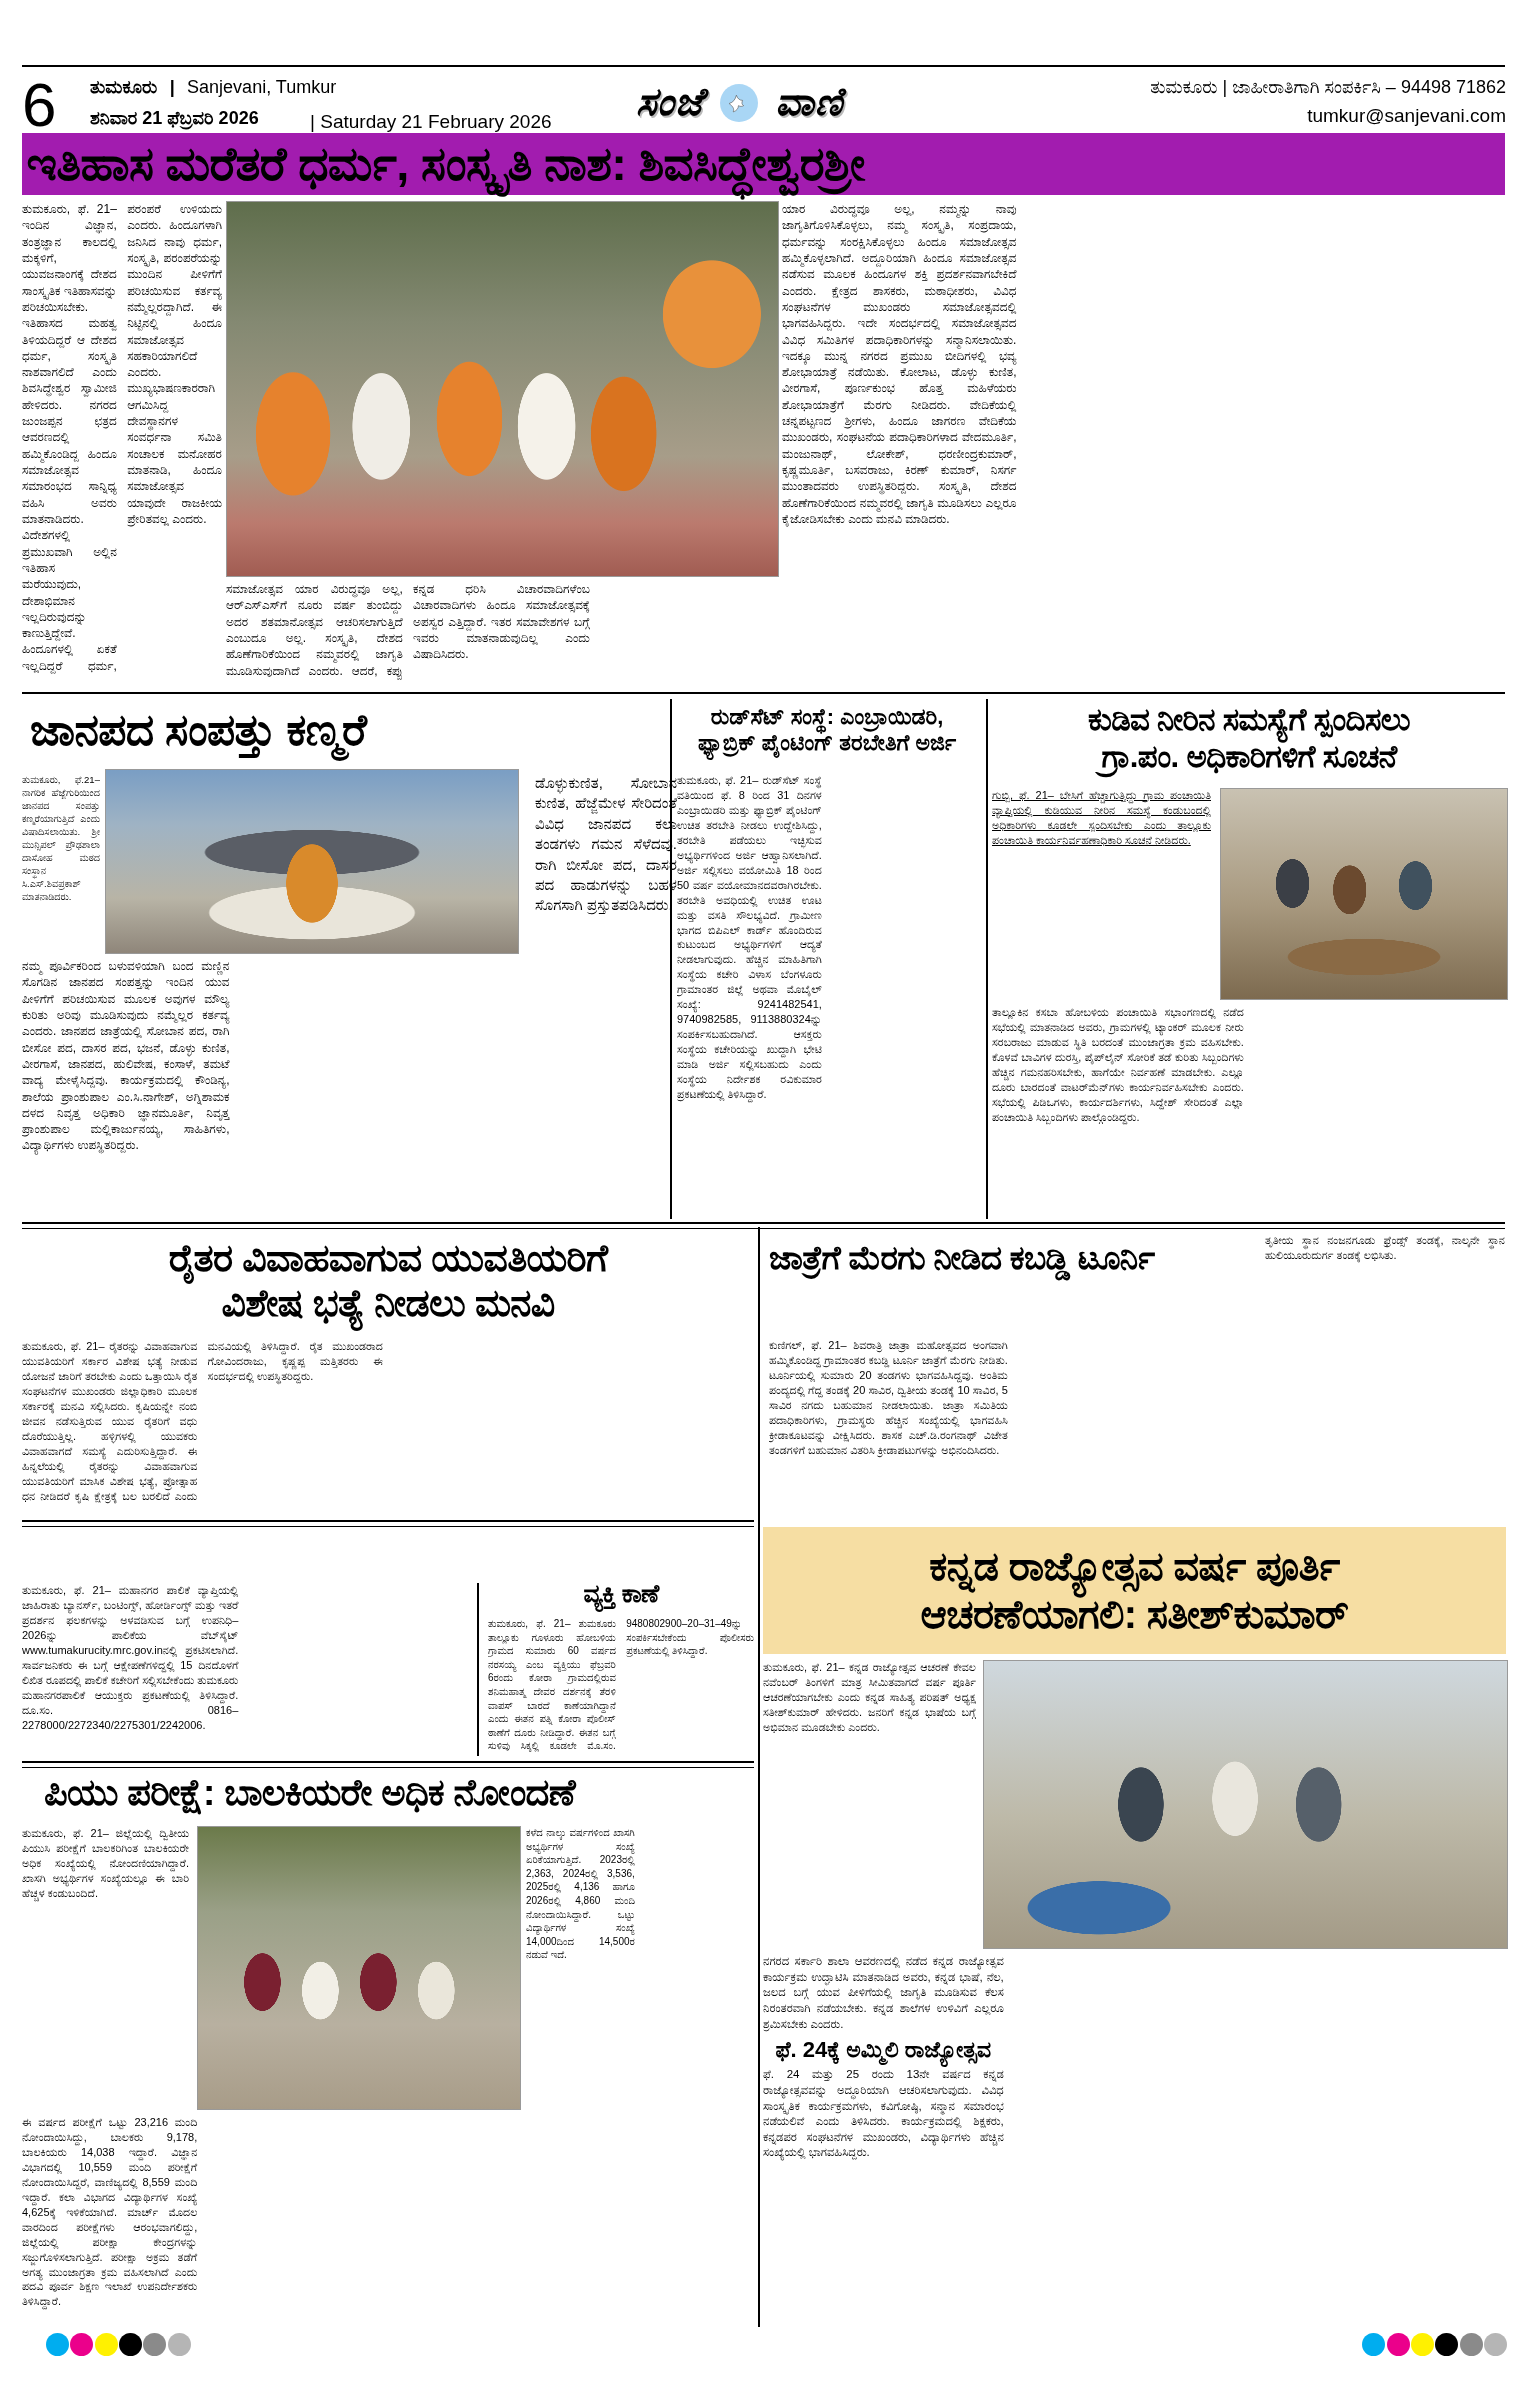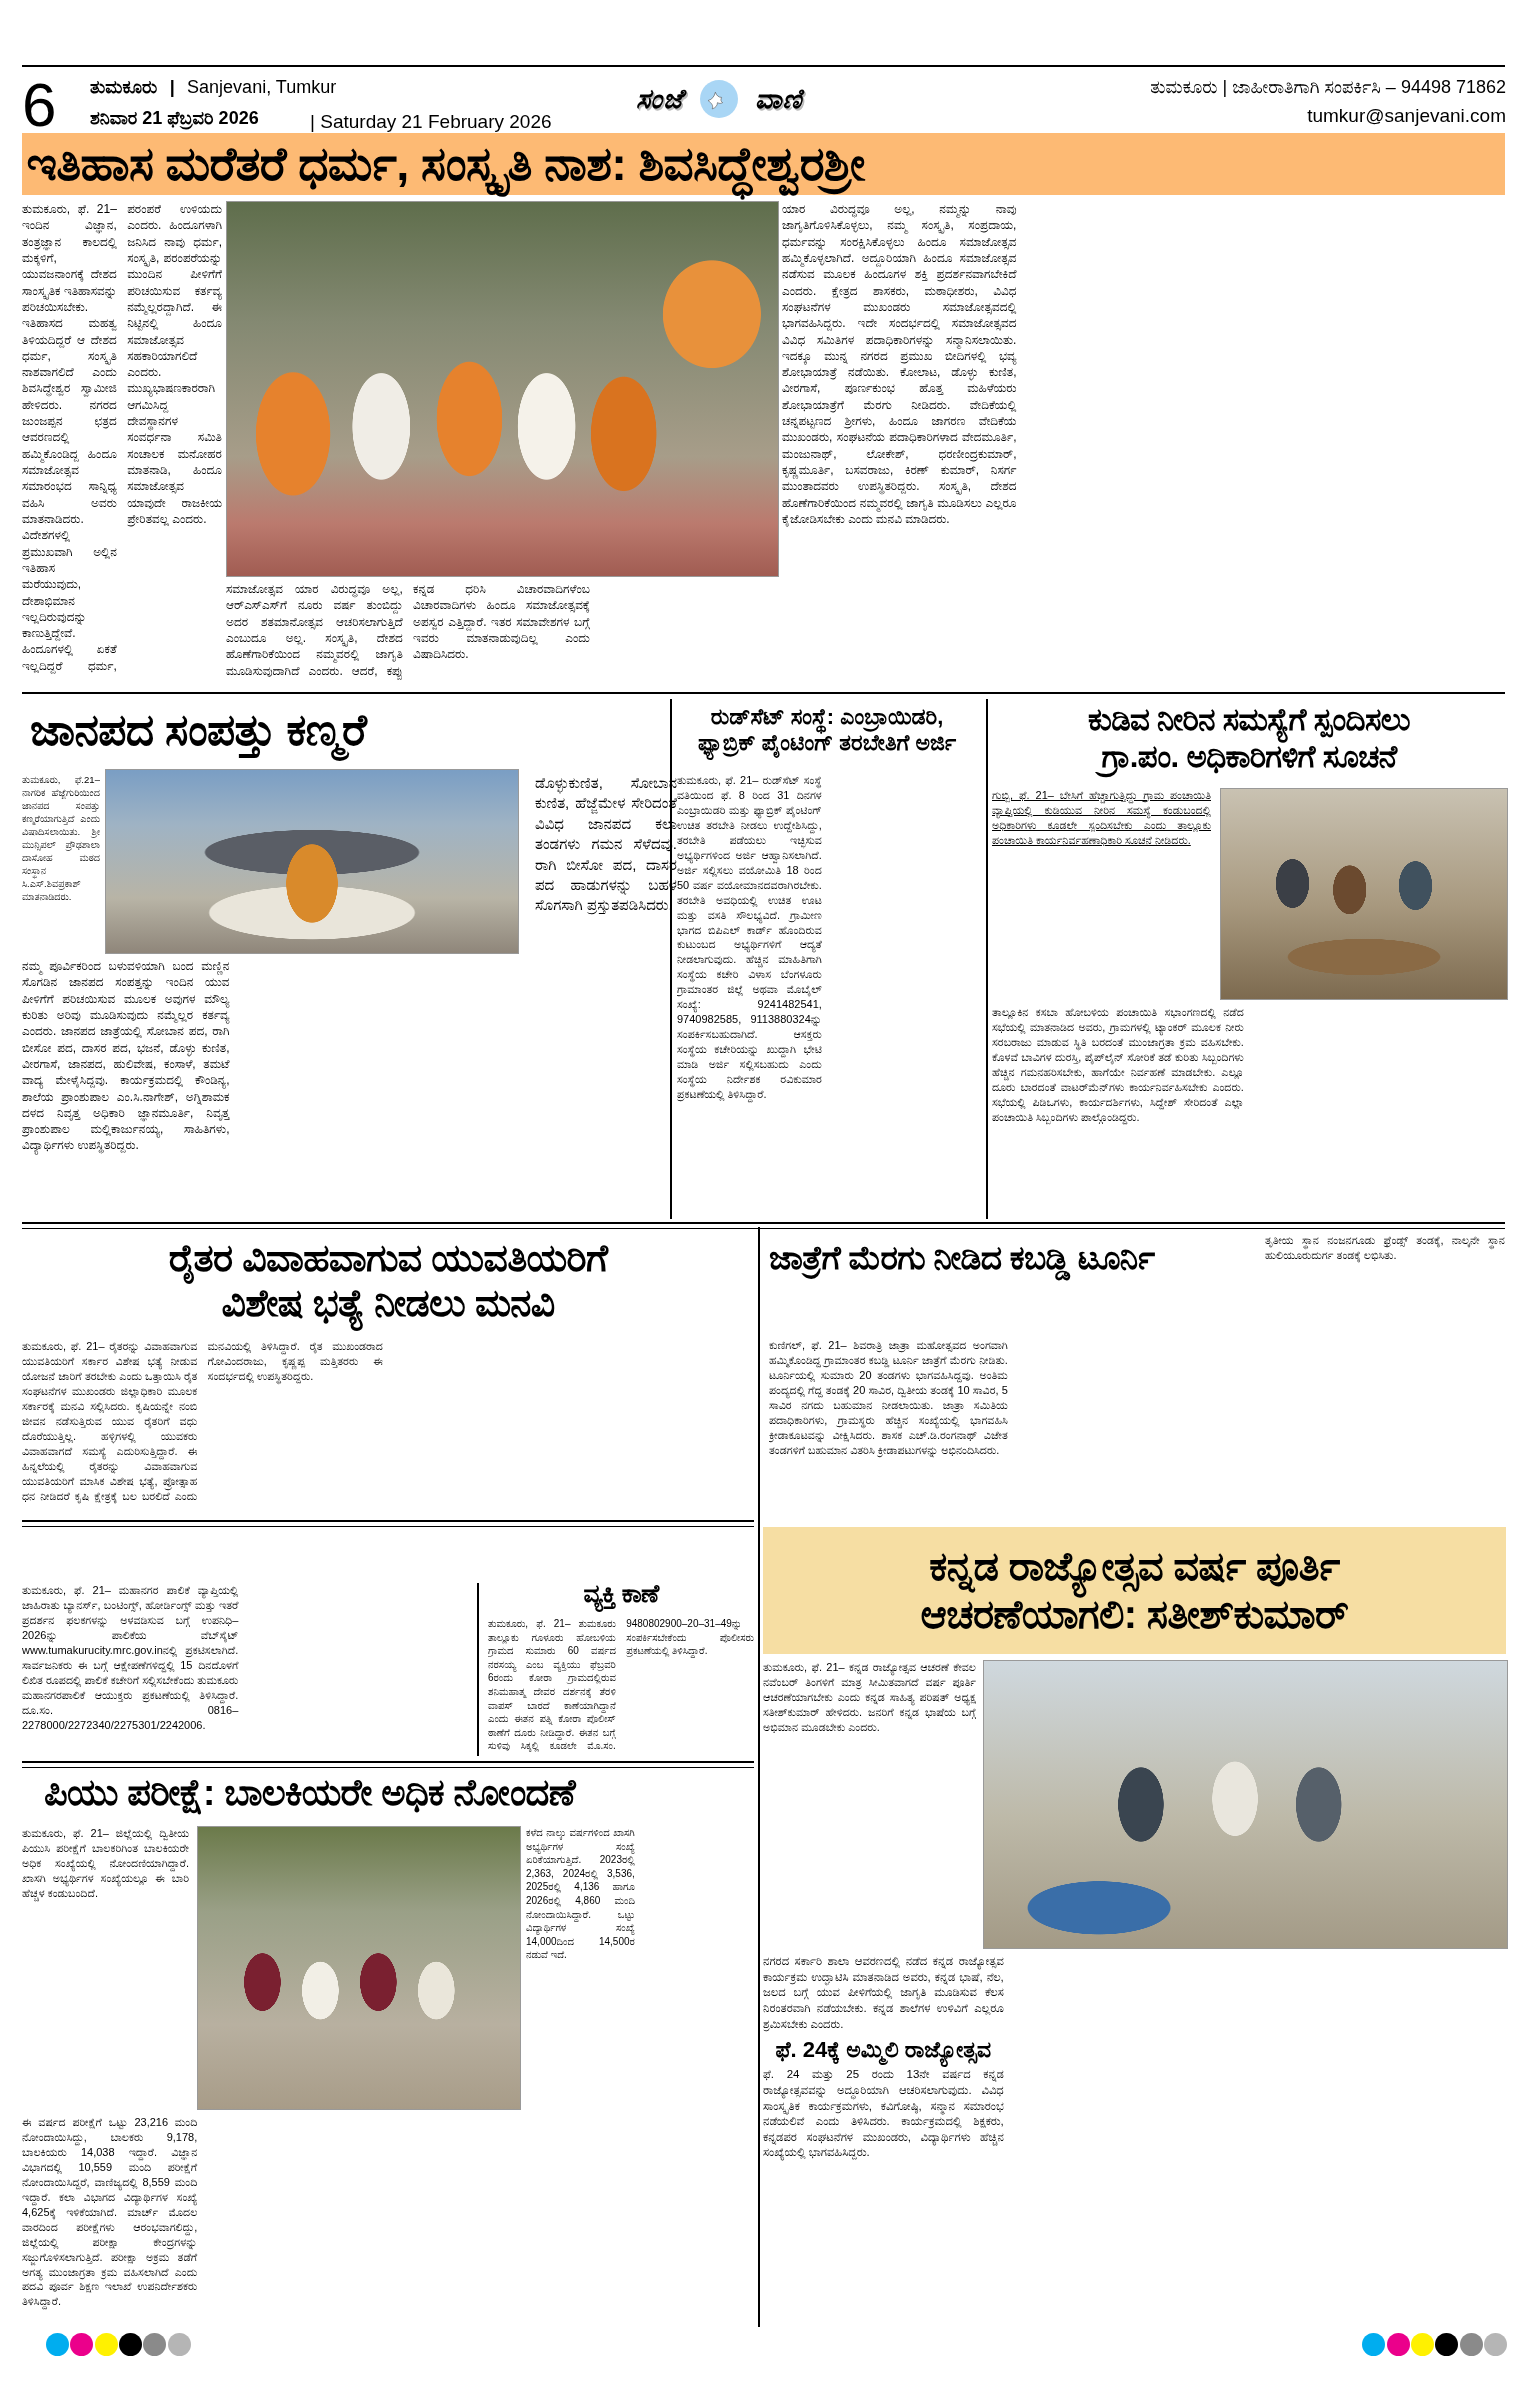--- a/index.html
+++ b/index.html
@@ -9,21 +9,21 @@
   .hrule{position:absolute;background:#000;height:2.2px;}
   .hrule.double{height:4.4px;background:none;border-top:2.2px solid #000;border-bottom:0.7px solid #000;}
   .vrule{position:absolute;background:#000;width:1.5px;}
   .cols{column-fill:auto;text-align:justify;overflow:hidden;line-height:1.36;word-break:break-word;}
   .c2{column-count:2;column-gap:10.3px;}
   .c3{column-count:3;column-gap:10.3px;}
   .c4{column-count:4;column-gap:10.3px;}
   .headline{font-weight:900;line-height:1.18;letter-spacing:-0.7px;}
   .center{text-align:center;}
   .photo{position:absolute;overflow:hidden;border:0.7px solid #999;}
-  .masthead{font-weight:900;font-style:italic;font-size:27px;letter-spacing:0.7px;
+  .masthead{font-weight:900;font-style:italic;font-size:39px;letter-spacing:0.7px;
             text-shadow:1.5px 1.5px 0 #bbb;white-space:nowrap;display:flex;align-items:center;gap:17px;}
   .dove-circle{display:inline-flex;align-items:center;justify-content:center;width:38px;height:38px;border-radius:50%;}
   .dot{position:absolute;width:23px;height:23px;border-radius:50%;}
   .subhead-inline{display:block;font-weight:900;font-size:22px;text-align:center;margin:4.4px 0;line-height:1.2;}
 </style>
 </head>
 <body>
 
 <div id="page">
 
@@ -45,21 +45,21 @@
       <svg width="25" height="25" viewBox="0 0 24 24">
           <path d="M2 13c4-1 6-4 7-8 1 3 3 5 6 5-1 2-1 4 1 5-2 1-3 1-5 0 0 3-2 5-5 6 1-3 0-5-4-8z" fill="#fff" stroke="#555" stroke-width="0.6"></path>
         </svg>
     </span>
     <span>ವಾಣಿ</span>
   </div>
 
   <div class="abs" style="right:22px;top:77px;font-size:18px;text-align:right;">ತುಮಕೂರು   |   ಜಾಹೀರಾತಿಗಾಗಿ ಸಂಪರ್ಕಿಸಿ – 94498 71862</div>
   <div class="abs" style="right:22px;top:105px;font-size:19px;text-align:right;">tumkur@sanjevani.com</div>
 
-  <div class="abs headline" style="left: 22px; top: 133px; width: 1483px; height: 62px; font-size: 47px; line-height: 62px; padding-left: 4.4px; box-sizing: border-box; background-color: #fdba74;">
+  <div class="abs headline" style="left: 22px; top: 133px; width: 1483px; height: 62px; font-size: 47px; line-height: 62px; padding-left: 4.4px; box-sizing: border-box; background-color: #a21caf;">
     <span>ಇತಿಹಾಸ ಮರೆತರೆ ಧರ್ಮ, ಸಂಸ್ಕೃತಿ ನಾಶ: ಶಿವಸಿದ್ಧೇಶ್ವರಶ್ರೀ</span>
   </div>
 
   <div class="abs cols c2" style="left:22px;top:201px;width:200px;height:486px;font-size:12px;">ತುಮಕೂರು, ಫೆ. 21– ಇಂದಿನ ವಿಜ್ಞಾನ, ತಂತ್ರಜ್ಞಾನ ಕಾಲದಲ್ಲಿ ಮಕ್ಕಳಿಗೆ, ಯುವಜನಾಂಗಕ್ಕೆ ದೇಶದ ಸಾಂಸ್ಕೃತಿಕ ಇತಿಹಾಸವನ್ನು ಪರಿಚಯಿಸಬೇಕು. ಇತಿಹಾಸದ ಮಹತ್ವ ತಿಳಿಯದಿದ್ದರೆ ಆ ದೇಶದ ಧರ್ಮ, ಸಂಸ್ಕೃತಿ ನಾಶವಾಗಲಿದೆ ಎಂದು ಶಿವಸಿದ್ಧೇಶ್ವರ ಸ್ವಾಮೀಜಿ ಹೇಳಿದರು. ನಗರದ ಜುಂಜಪ್ಪನ ಛತ್ರದ ಆವರಣದಲ್ಲಿ ಹಮ್ಮಿಕೊಂಡಿದ್ದ ಹಿಂದೂ ಸಮಾಜೋತ್ಸವ ಸಮಾರಂಭದ ಸಾನ್ನಿಧ್ಯ ವಹಿಸಿ ಅವರು ಮಾತನಾಡಿದರು. ವಿದೇಶಗಳಲ್ಲಿ ಪ್ರಮುಖವಾಗಿ ಅಲ್ಲಿನ ಇತಿಹಾಸ ಮರೆಯುವುದು, ದೇಶಾಭಿಮಾನ ಇಲ್ಲದಿರುವುದನ್ನು ಕಾಣುತ್ತಿದ್ದೇವೆ. ಹಿಂದೂಗಳಲ್ಲಿ ಏಕತೆ ಇಲ್ಲದಿದ್ದರೆ ಧರ್ಮ, ಪರಂಪರೆ ಉಳಿಯದು ಎಂದರು. ಹಿಂದೂಗಳಾಗಿ ಜನಿಸಿದ ನಾವು ಧರ್ಮ, ಸಂಸ್ಕೃತಿ, ಪರಂಪರೆಯನ್ನು ಮುಂದಿನ ಪೀಳಿಗೆಗೆ ಪರಿಚಯಿಸುವ ಕರ್ತವ್ಯ ನಮ್ಮೆಲ್ಲರದ್ದಾಗಿದೆ. ಈ ನಿಟ್ಟಿನಲ್ಲಿ ಹಿಂದೂ ಸಮಾಜೋತ್ಸವ ಸಹಕಾರಿಯಾಗಲಿದೆ ಎಂದರು. ಮುಖ್ಯಭಾಷಣಕಾರರಾಗಿ ಆಗಮಿಸಿದ್ದ ದೇವಸ್ಥಾನಗಳ ಸಂವರ್ಧನಾ ಸಮಿತಿ ಸಂಚಾಲಕ ಮನೋಹರ ಮಾತನಾಡಿ, ಹಿಂದೂ ಸಮಾಜೋತ್ಸವ ಯಾವುದೇ ರಾಜಕೀಯ ಪ್ರೇರಿತವಲ್ಲ ಎಂದರು.</div>
 
   <div class="photo" style="left:226px;top:201px;width:551px;height:374px;
        background:
          radial-gradient(ellipse 67px 111px at 12% 62%, #e6822d 0%, #e6822d 55%, transparent 56%),
          radial-gradient(ellipse 52px 96px at 28% 60%, #f0ede6 0%, #f0ede6 55%, transparent 56%),
          radial-gradient(ellipse 59px 103px at 44% 58%, #e6822d 0%, #e6822d 55%, transparent 56%),

